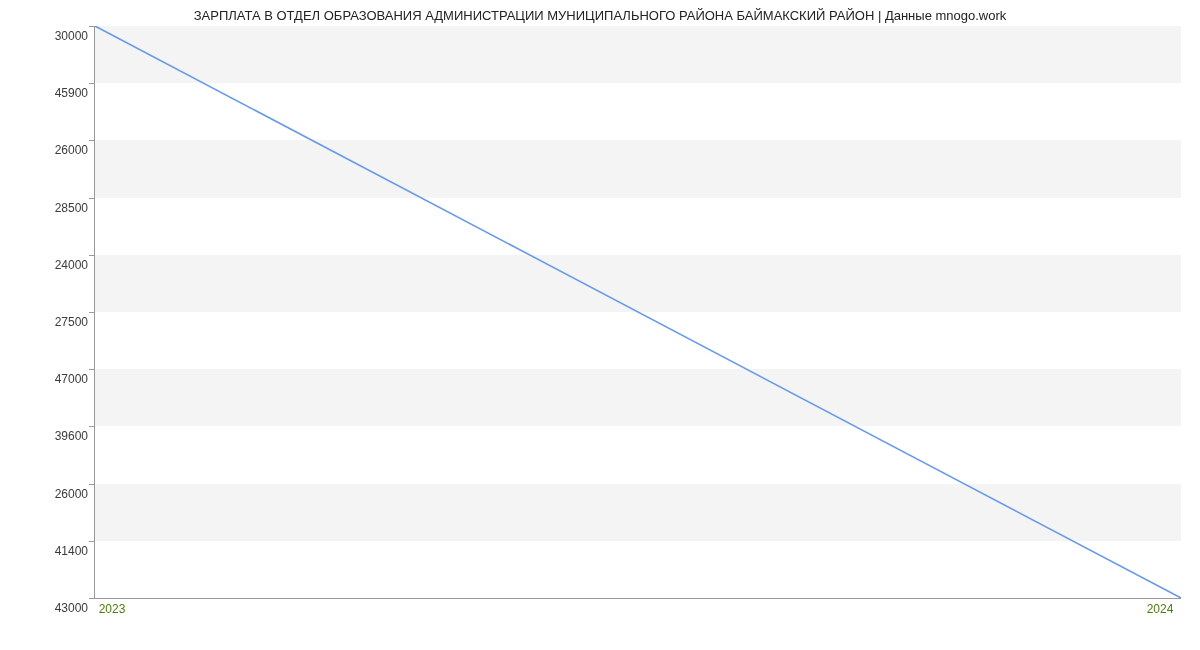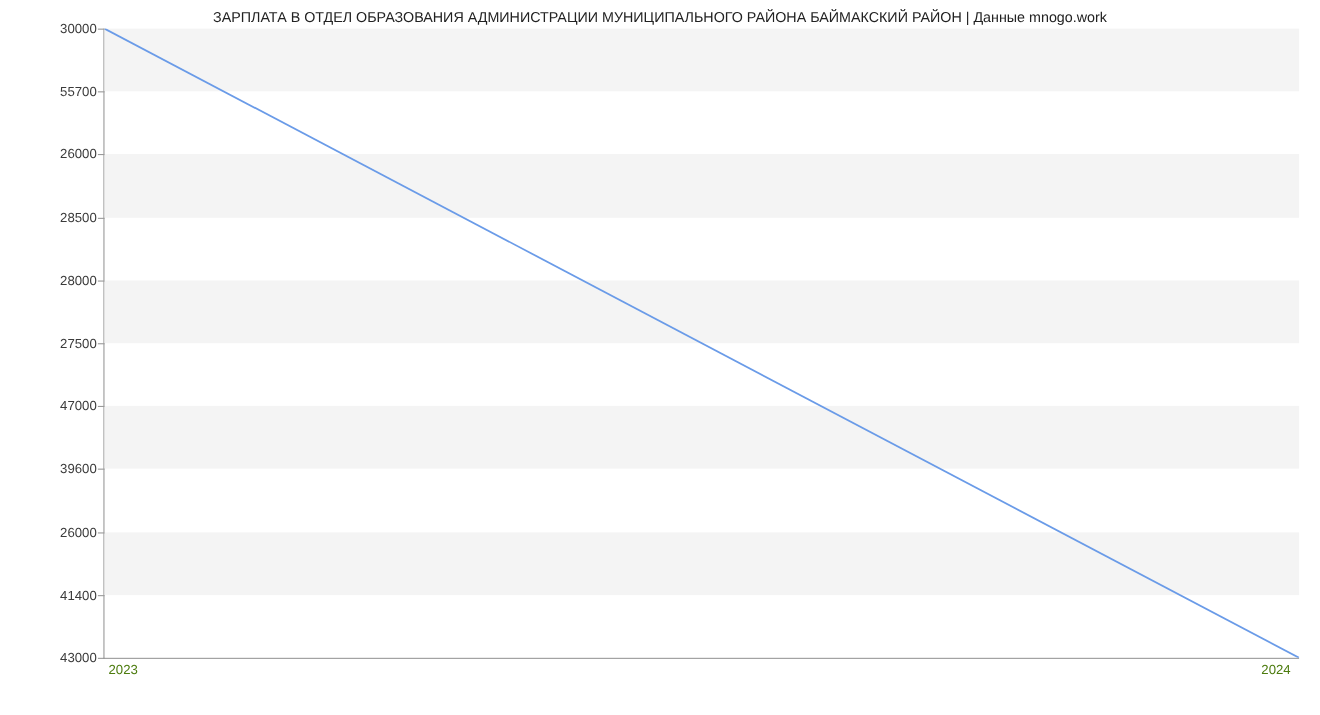--- a/index.html
+++ b/index.html
@@ -43,20 +43,21 @@
     width: 6px;
     border-top: 1px solid #999;
   }
   .y-label {
     position: absolute;
     right: 1112px;
     transform: translateY(-50%);
     font-size: 12px;
     color: #3b3b3b;
     text-align: right;
+    margin-top: 10px;
   }
   .x-label {
     position: absolute;
     top: 602px;
     font-size: 12px;
     color: #4d7c0f;
     transform: translateX(-50%);
   }
   .line {
     position: absolute;
@@ -91,24 +92,24 @@
     <div class="y-tick" style="top:80%"></div>
     <div class="y-tick" style="top:90%"></div>
     <div class="y-tick" style="top:100%"></div>
 
     <svg class="line" viewBox="0 0 1086 572" preserveAspectRatio="none">
       <line x1="0" y1="0" x2="1086" y2="572" stroke="#6a9be8" stroke-width="1.6"></line>
     </svg>
   </div>
 
   <div class="y-label" style="top:26px">30000</div>
-  <div class="y-label" style="top:83.2px">55700</div>
+  <div class="y-label" style="top:83.2px">45900</div>
   <div class="y-label" style="top:140.4px">26000</div>
   <div class="y-label" style="top:197.6px">28500</div>
-  <div class="y-label" style="top:254.8px">28000</div>
+  <div class="y-label" style="top:254.8px">24000</div>
   <div class="y-label" style="top:312px">27500</div>
   <div class="y-label" style="top:369.2px">47000</div>
   <div class="y-label" style="top:426.4px">39600</div>
   <div class="y-label" style="top:483.6px">26000</div>
   <div class="y-label" style="top:540.8px">41400</div>
   <div class="y-label" style="top:598px">43000</div>
 
   <div class="x-label" style="left:112px">2023</div>
   <div class="x-label" style="left:1160px">2024</div>
 </div>

